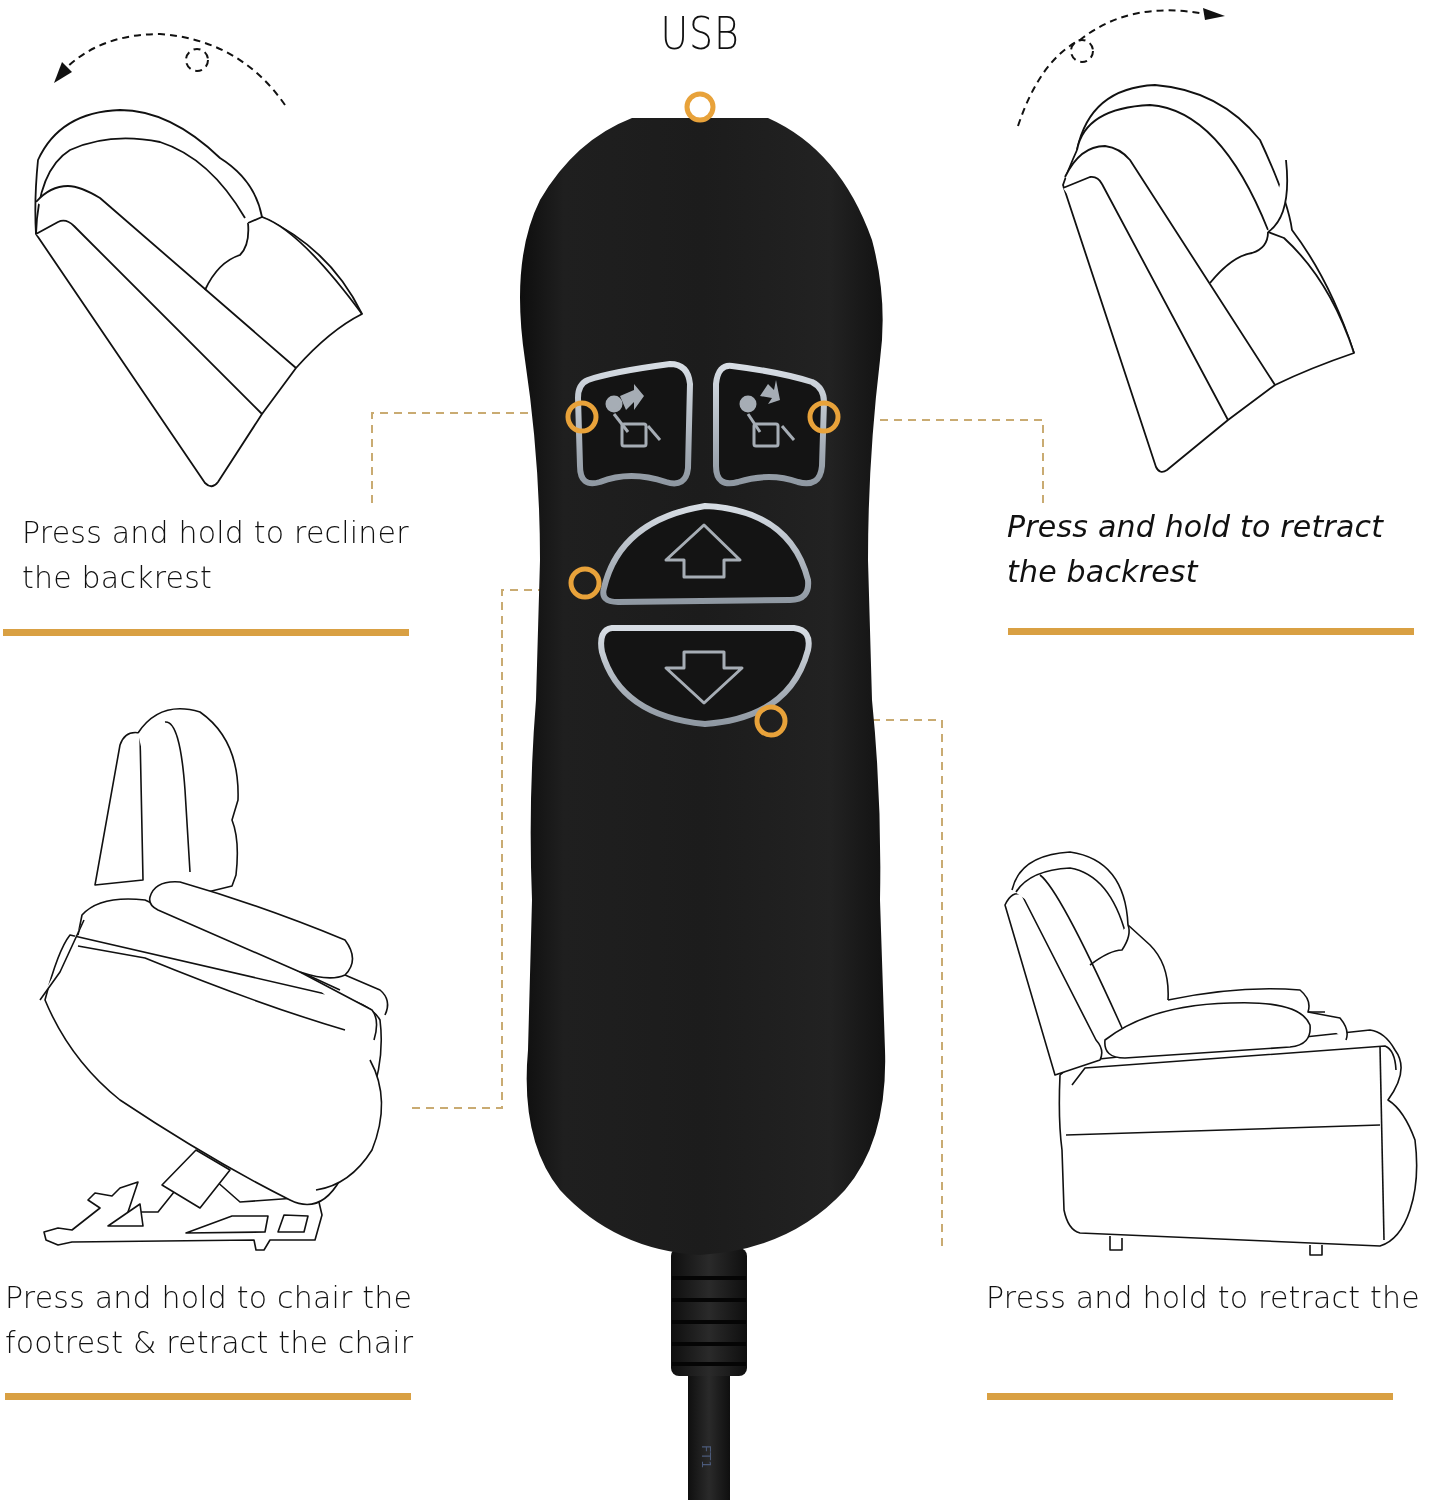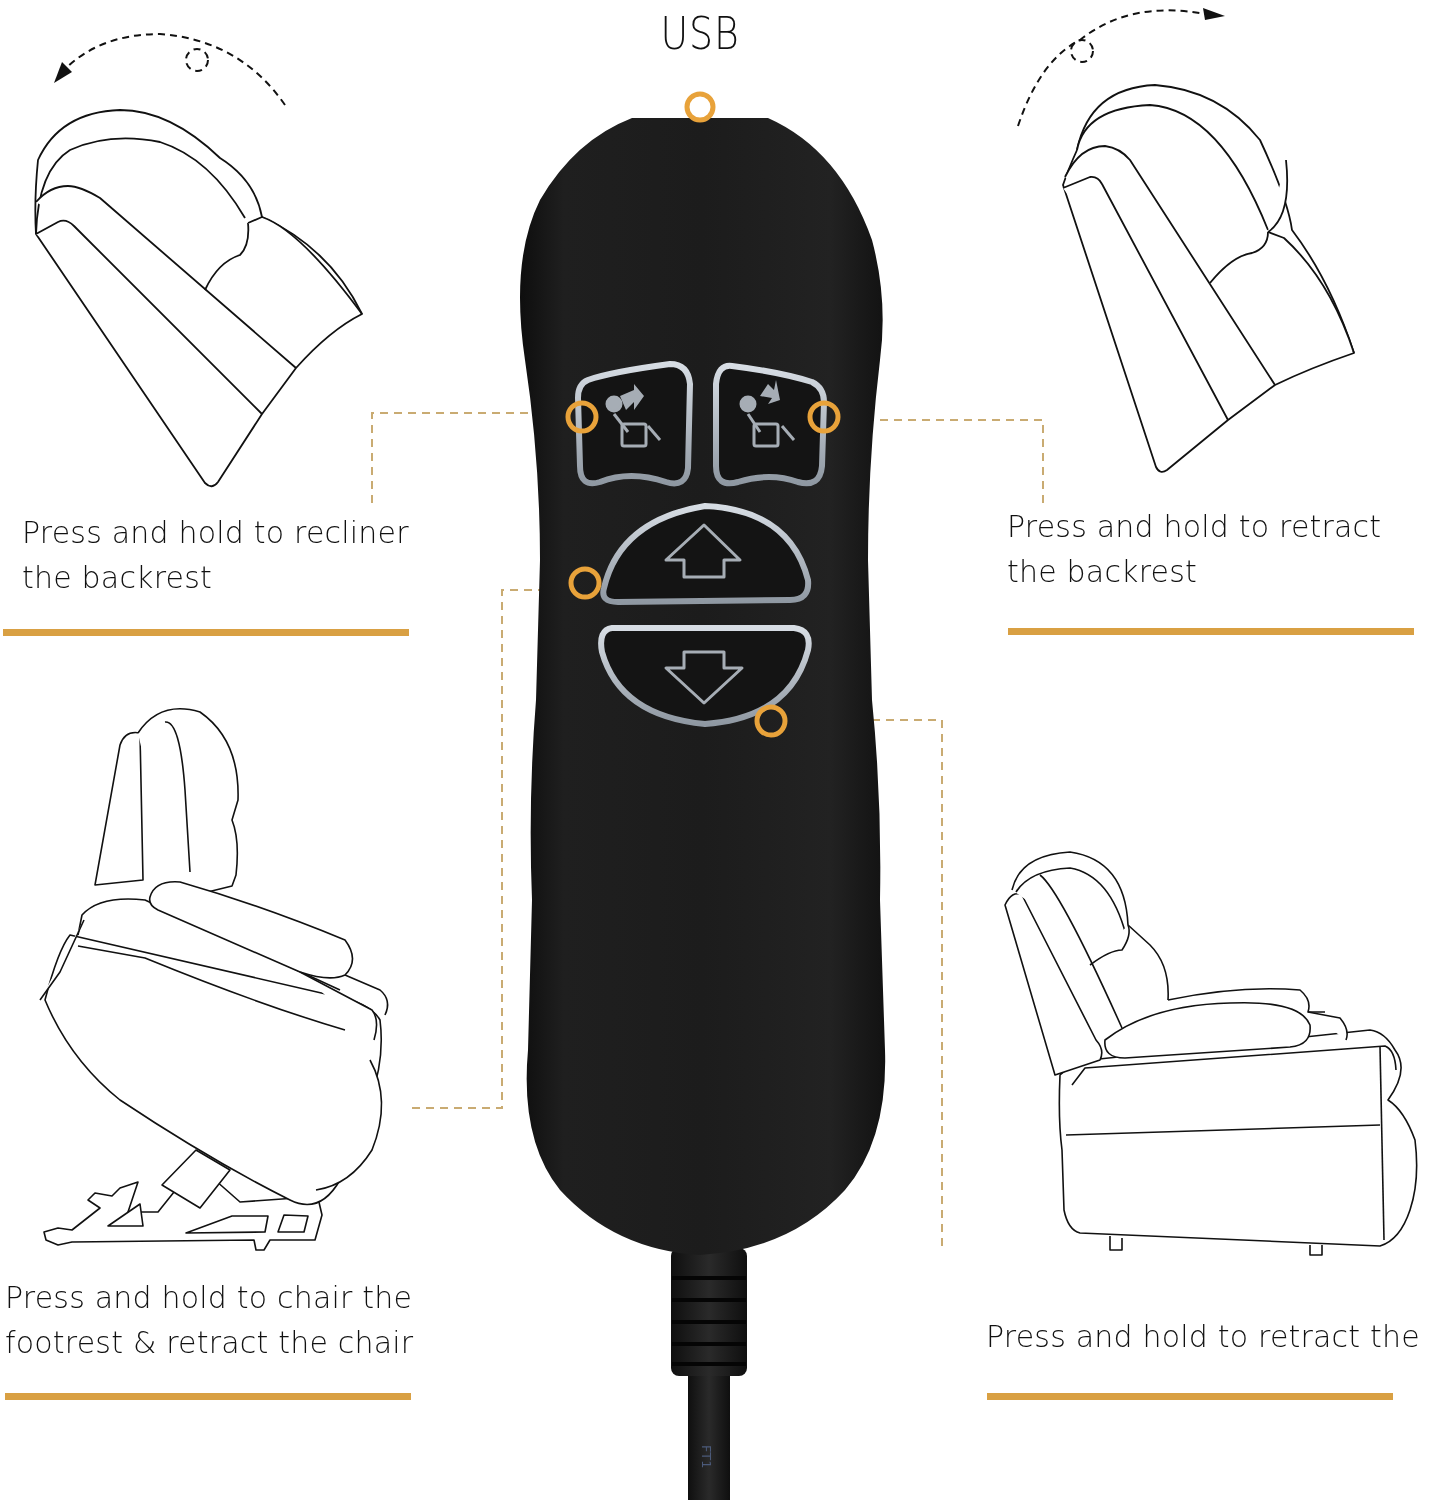--- a/index.html
+++ b/index.html
@@ -176,28 +176,28 @@
 </svg>
 
 <div class="usb-label">USB</div>
 
 <div class="caption" style="left:2px; top:510px;margin-left:20px;">
   <span>Press and hold to recliner</span>
   <span>the backrest</span>
 </div>
 <div class="rule" style="left:3px; top:629px; width:406px;"></div>
 
-<div class="caption" style="left:1007px; top:504px;">
+<div class="caption" style="left:1007px; top:504px;font-style:italic;">
   <span>Press and hold to retract</span>
   <span>the backrest</span>
 </div>
 <div class="rule" style="left:1008px; top:628px; width:406px;"></div>
 
 <div class="caption" style="left:5px; top:1275px;">
   <span>Press and hold to chair the</span>
   <span>footrest &amp; retract the chair</span>
 </div>
 <div class="rule" style="left:5px; top:1393px; width:406px;"></div>
 
-<div class="caption" style="left:986px; top:1275px;margin-top:39px;">
+<div class="caption" style="left:986px; top:1275px;">
   <span>Press and hold to retract the</span>
 </div>
 <div class="rule" style="left:987px; top:1393px; width:406px;"></div>
 
 </body></html>

